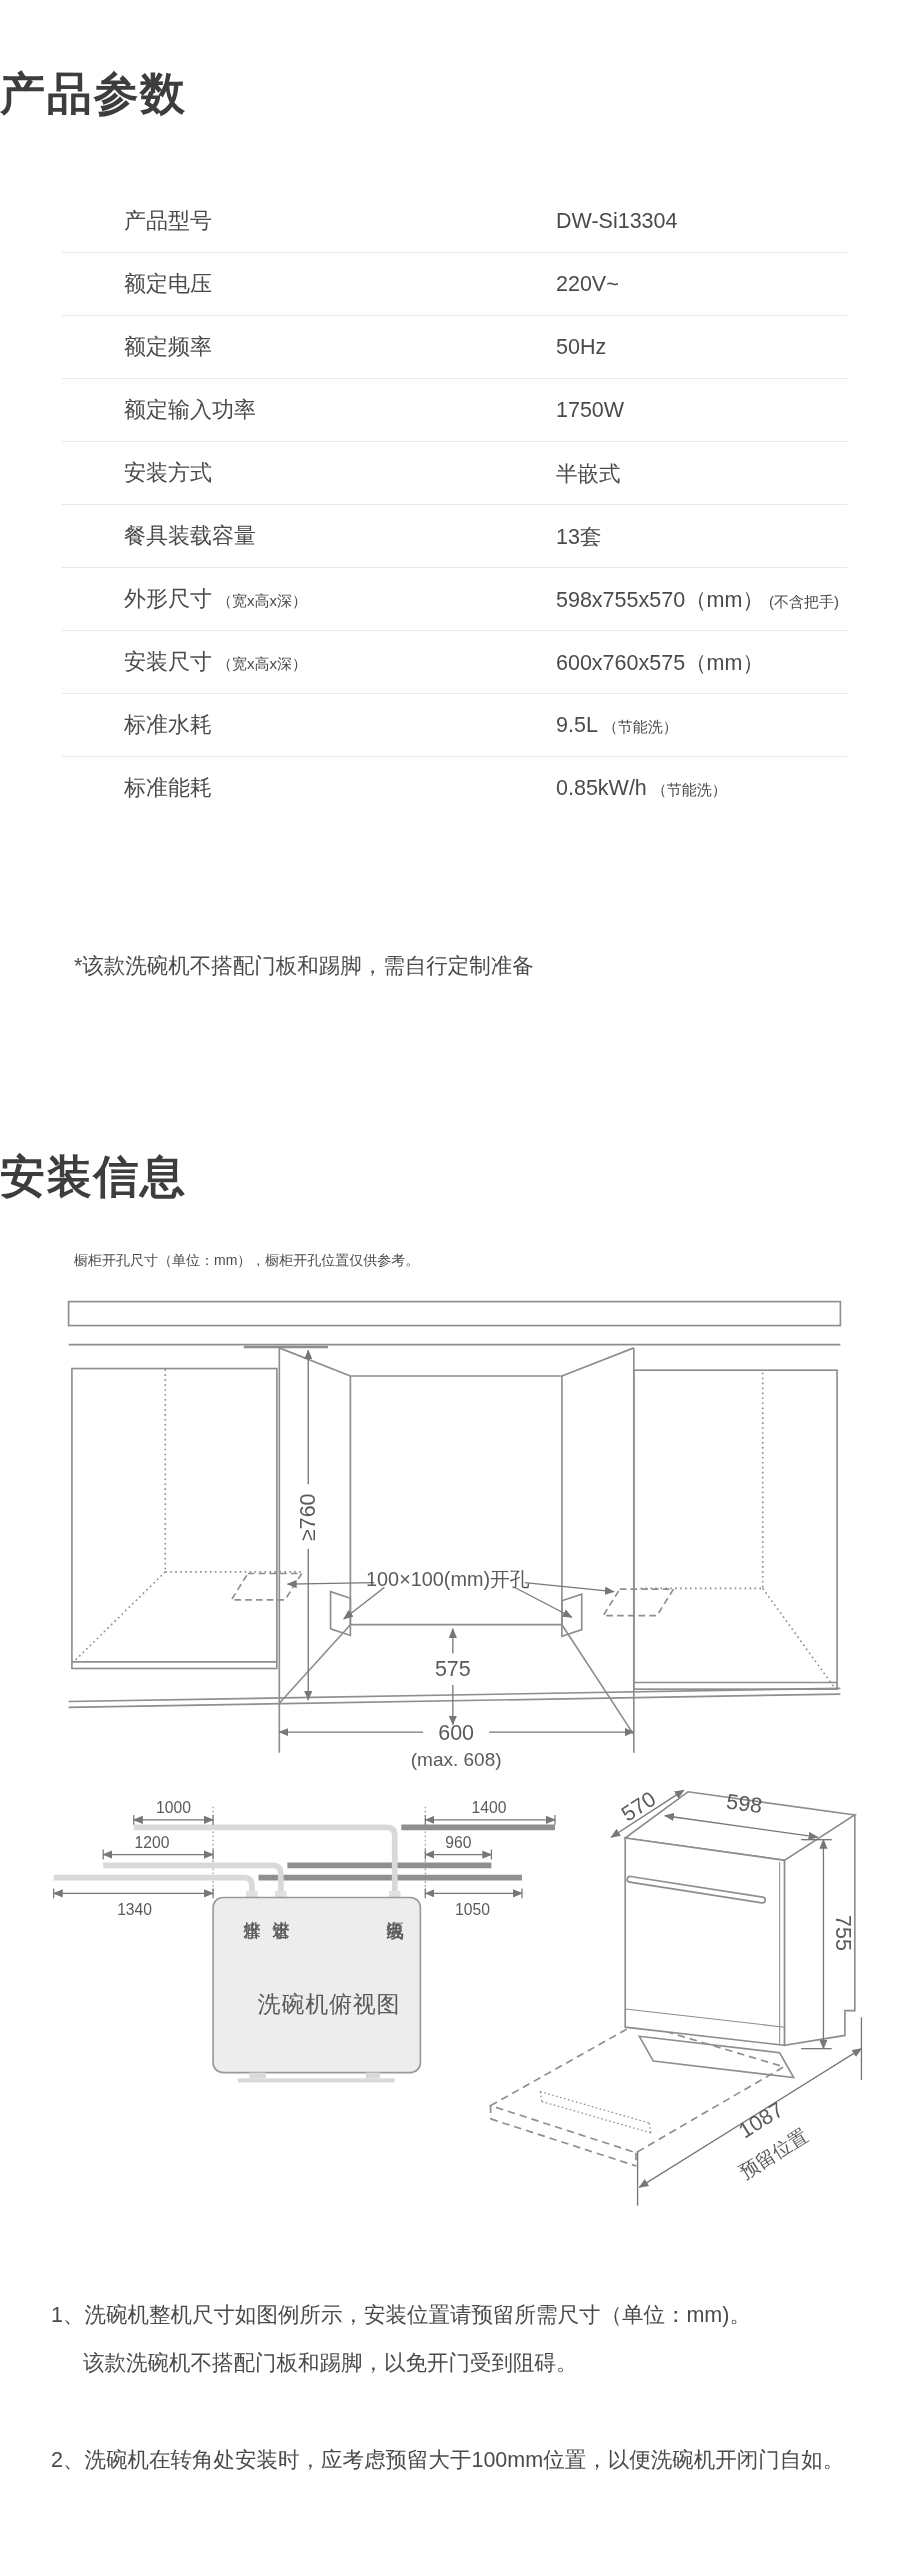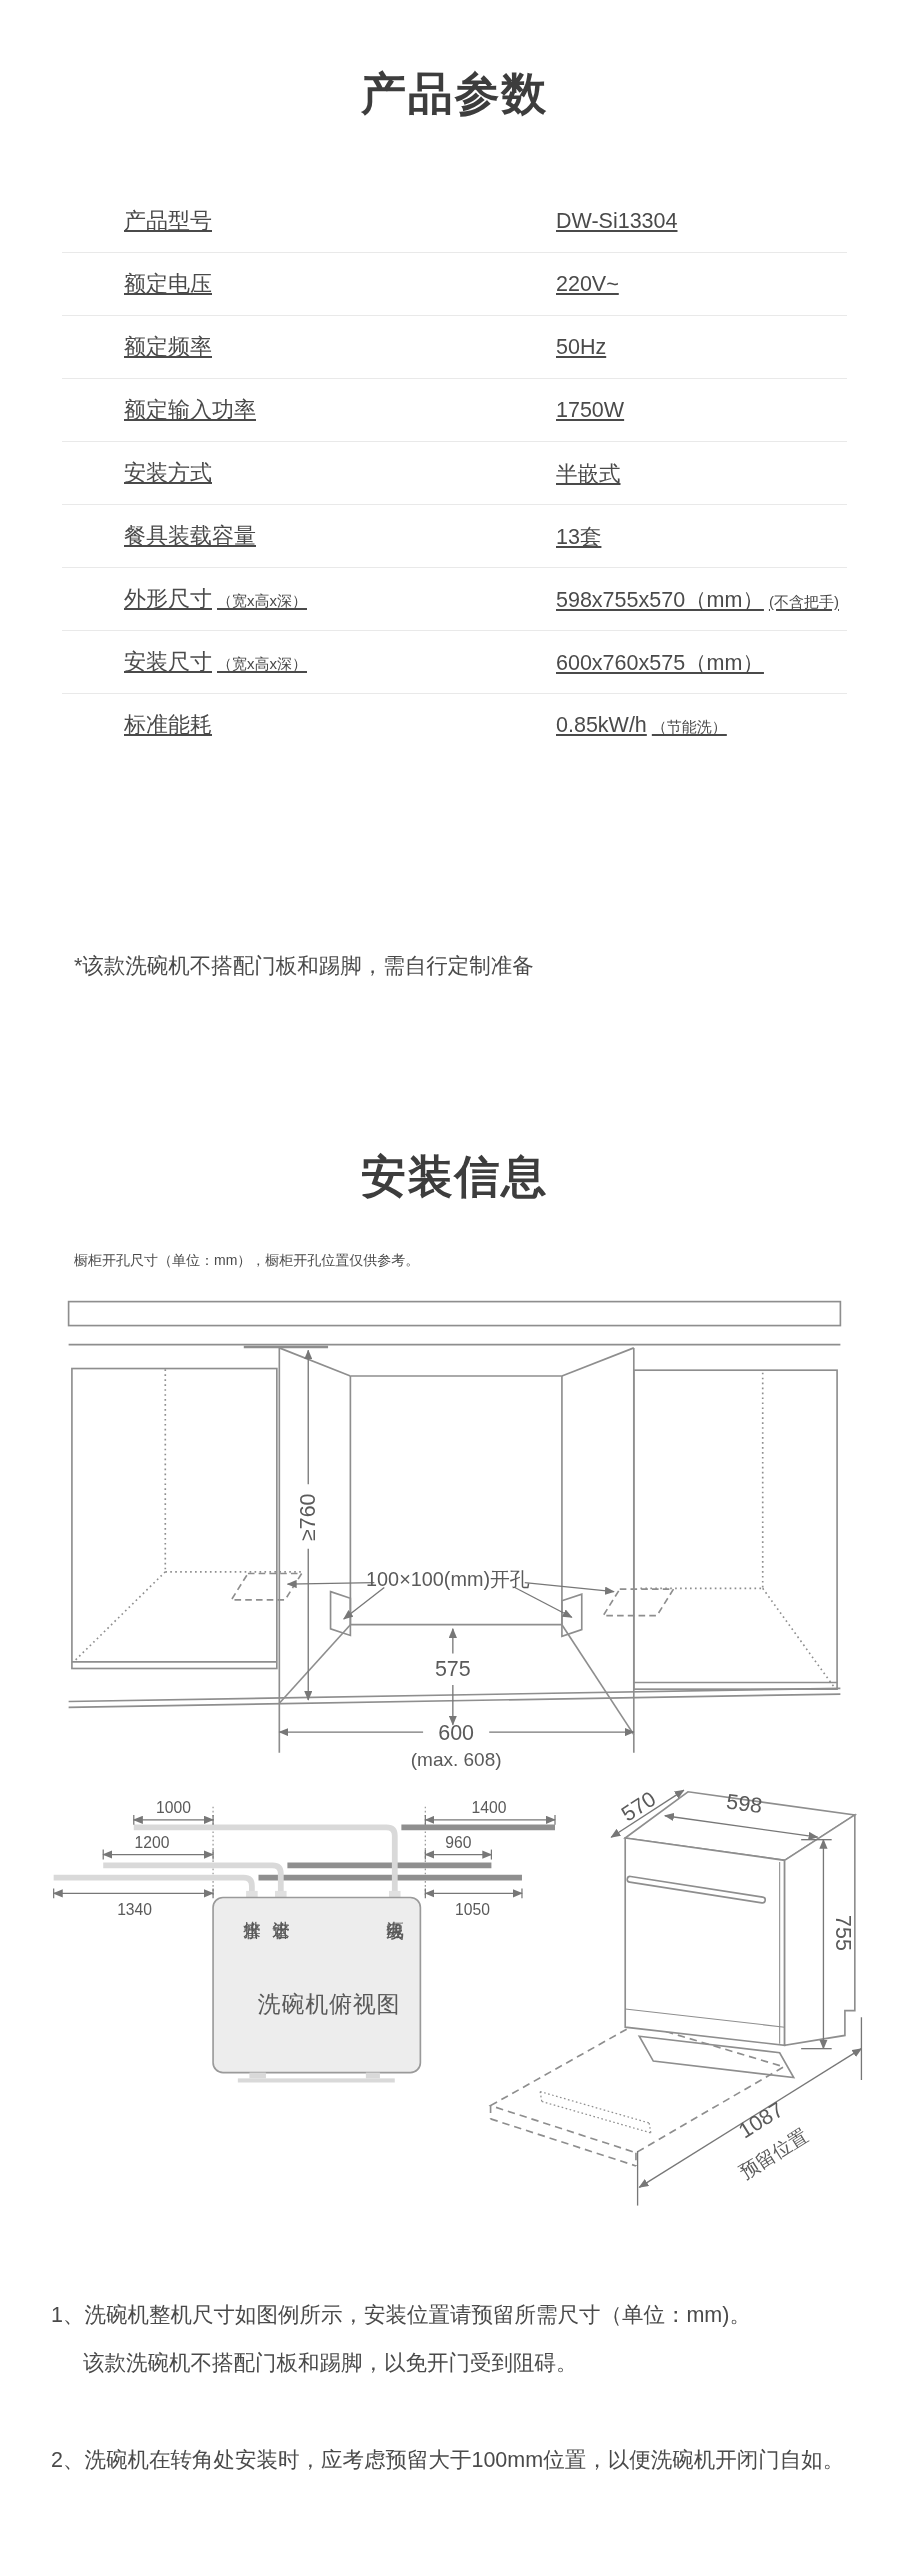--- a/index.html
+++ b/index.html
@@ -2,25 +2,25 @@
 <html style="font-size:13.2px"><head>
 <meta charset="utf-8">
 <style>
   html,body { margin:0; padding:0; background:#fff; }
   .page {
     position:relative; width:909px; height:2576px; background:#ffffff;
     font-family:"Liberation Sans", sans-serif; color:#4a4a4a; overflow:hidden;
   }
   .abs { position:absolute; }
   .section-title {
-    position:absolute; left:0; width:909px; text-align:center;
+    position:absolute; left:0; width:909px; text-align:left;
     font-size:45px; font-weight:700; color:#3d3d3d; letter-spacing:1.7px;
   }
   
-  .spec-table { position:absolute; left:62px; top:190px; width:785px;text-decoration:underline; }
+  .spec-table { position:absolute; left:62px; top:190px; width:785px; }
   .trow { height:62px; display:flex; align-items:center; border-bottom:0.8px solid #e9e9e9; }
   .trow:last-child { border-bottom:none; }
   .tlabel { width:494px; padding-left:62px; box-sizing:border-box; font-size:22px; color:#4a4a4a; white-space:nowrap; }
   .tvalue { font-size:21.5px; color:#4a4a4a; white-space:nowrap; }
   .sub { font-size:15px; color:#4a4a4a; margin-left:5px; }
   .footnote { position:absolute; left:74px; top:951px; font-size:21.5px; color:#4a4a4a; }
   .subtitle { position:absolute; left:74px; top:1252px; font-size:14px; color:#4a4a4a; }
   
   .note { position:absolute; font-size:21.5px; color:#4a4a4a; white-space:nowrap; }
   
@@ -67,20 +67,24 @@
       <div class="tlabel"><span>餐具装载容量</span><span class="sub"></span></div>
       <div class="tvalue"><span>13套</span><span class="sub"></span></div>
     </div>
     <div class="trow">
       <div class="tlabel"><span>外形尺寸</span><span class="sub">（宽x高x深）</span></div>
       <div class="tvalue"><span>598x755x570（mm）</span><span class="sub">(不含把手)</span></div>
     </div>
     <div class="trow">
       <div class="tlabel"><span>安装尺寸</span><span class="sub">（宽x高x深）</span></div>
       <div class="tvalue"><span>600x760x575（mm）</span><span class="sub"></span></div>
+    </div>
+    <div class="trow">
+      <div class="tlabel"><span>标准水耗</span><span class="sub"></span></div>
+      <div class="tvalue"><span>9.5L</span><span class="sub">（节能洗）</span></div>
     </div>
     <div class="trow">
       <div class="tlabel"><span>标准能耗</span><span class="sub"></span></div>
       <div class="tvalue"><span>0.85kW/h</span><span class="sub">（节能洗）</span></div>
     </div>
   </div>
 
   <div class="footnote">*该款洗碗机不搭配门板和踢脚，需自行定制准备</div>
 
   <div class="section-title" style="top:1147px">安装信息</div>

